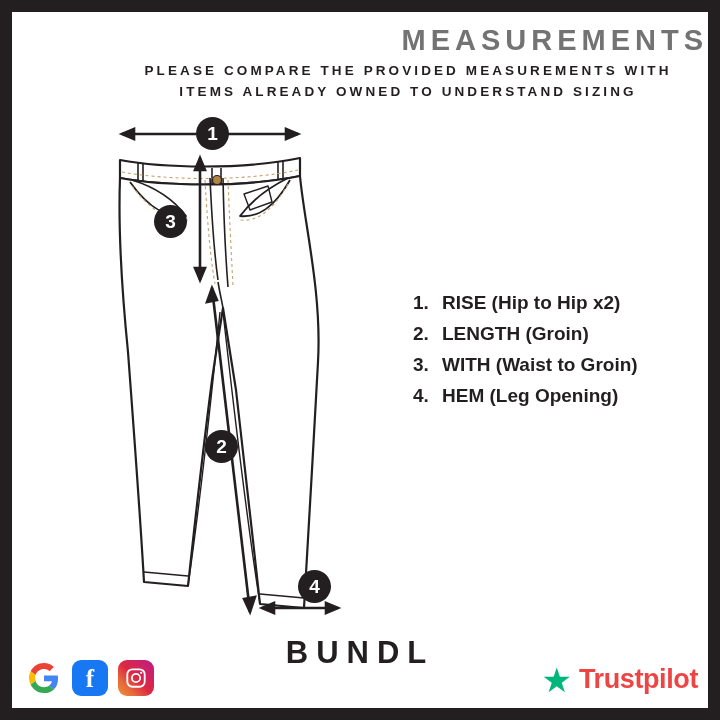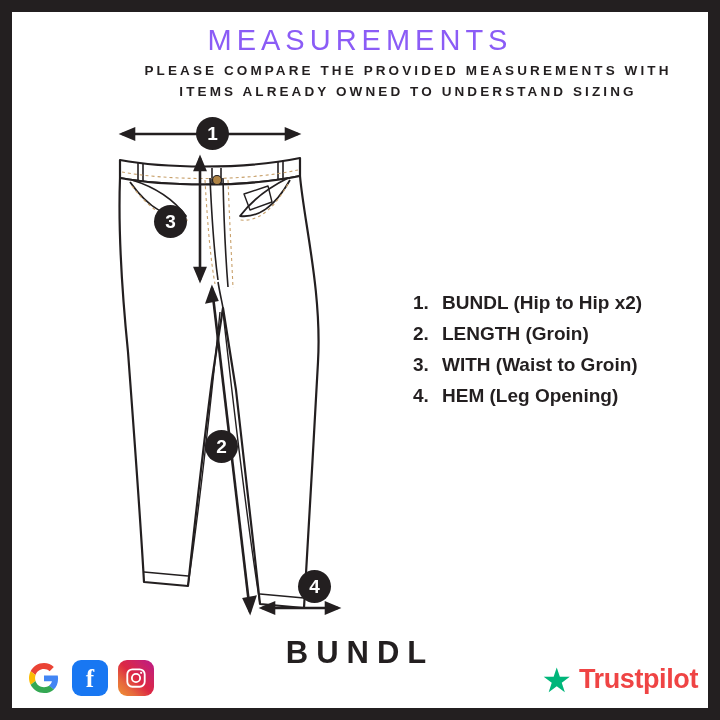--- a/index.html
+++ b/index.html
@@ -23,25 +23,25 @@
     position: absolute;
     left: 0; top: 0;
     width: 696px;
     height: 696px;
   }
   .title {
     position: absolute;
     top: 12px;
     left: 0;
     width: 100%;
-    text-align: center;
+    text-align: right;
     font-size: 29px;
-    font-weight: normal;
+    font-weight: bold;
     letter-spacing: 5px;
-    color: #8b5cf6;
+    color: #737373;
   }
   .subtitle {
     position: absolute;
     top: 48px;
     left: 0;
     width: 100%;
     text-align: center;
     font-size: 13.5px;
     font-weight: bold;
     letter-spacing: 3.1px;
@@ -240,21 +240,21 @@
       <div class="callout" style="left:62px; top:93px;">
         <span>3</span>
       </div>
       <div class="callout" style="left:206px; top:458px;">
         <span>4</span>
       </div>
     </div>
 
     <div class="legend">
       <ol>
-        <li>BUNDL (Hip to Hip x2)</li>
+        <li>RISE (Hip to Hip x2)</li>
         <li>LENGTH (Groin)</li>
         <li>WITH (Waist to Groin)</li>
         <li>HEM (Leg Opening)</li>
       </ol>
     </div>
 
     <div class="brand">
       <div class="brand-name">BUNDL</div>
     </div>
 

